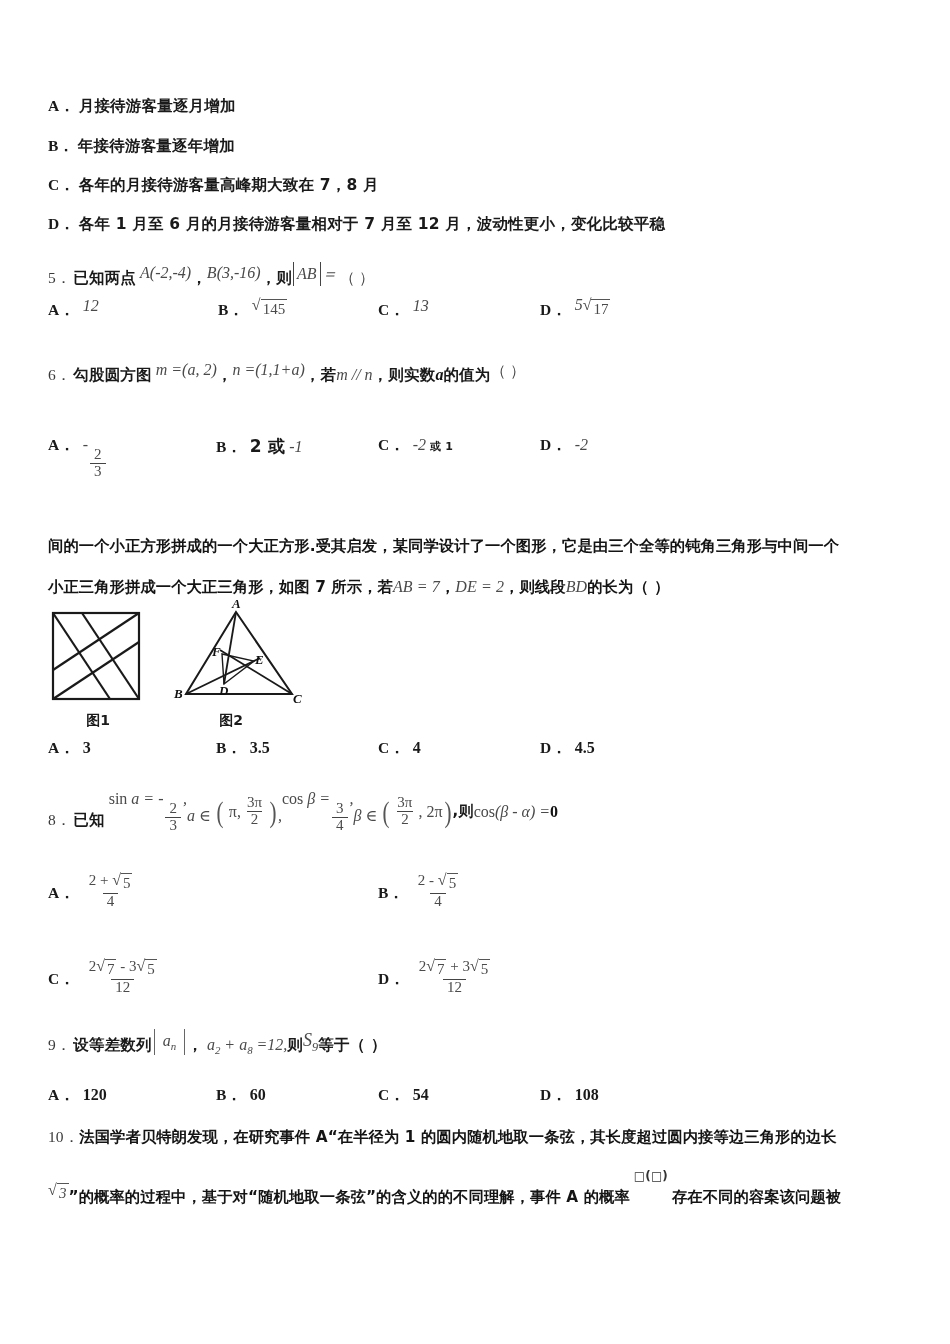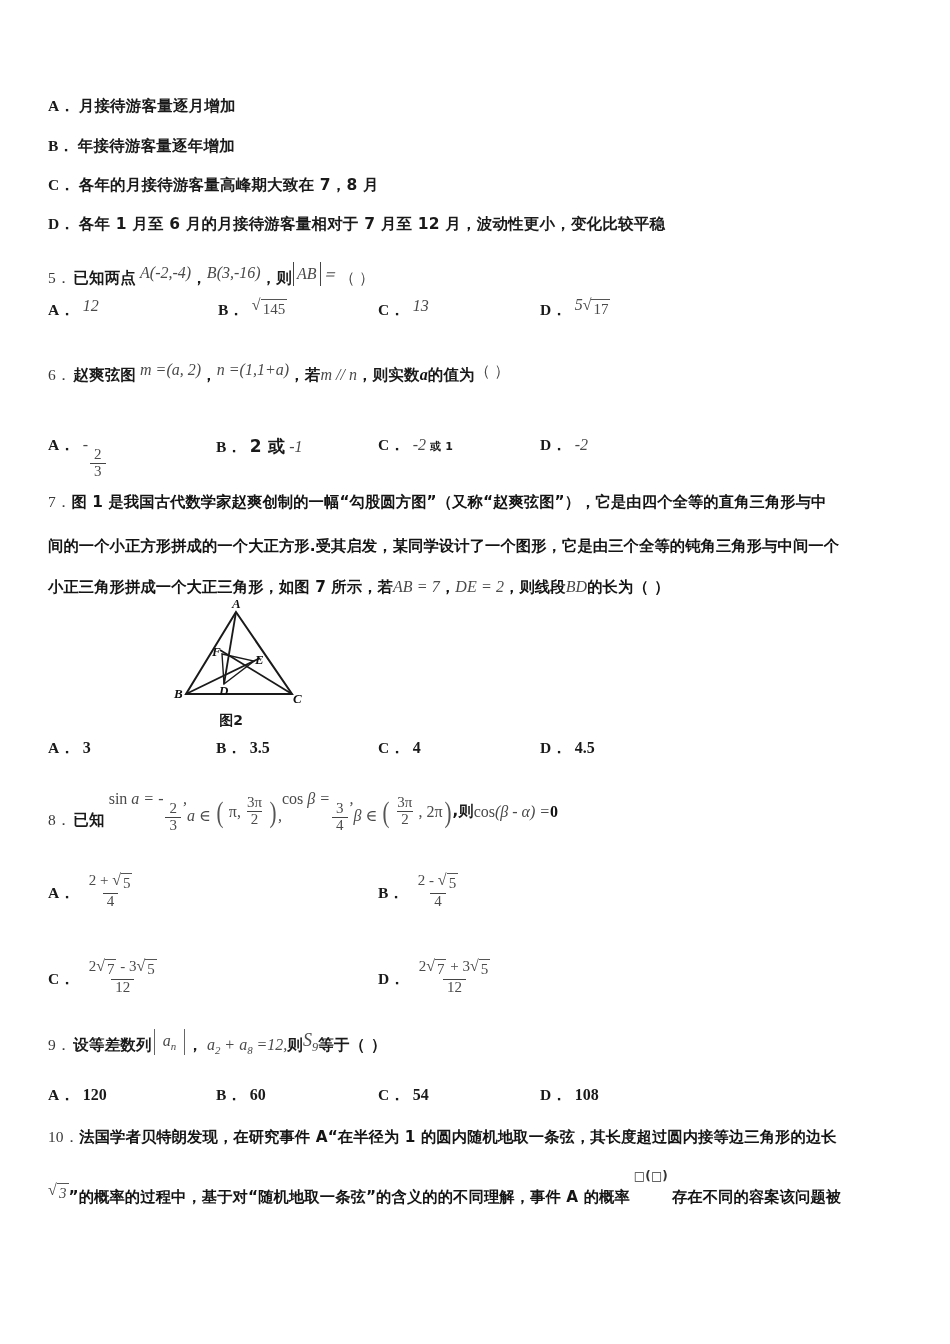--- a/index.html
+++ b/index.html
@@ -202,21 +202,21 @@
         5<span class="rad">
             <span class="sign">√</span>
             <span class="body">17</span>
           </span>
       </span>
     </div>
   </div>
 
   <div class="blk" style="left:48px; top:365px; display:flex; align-items:baseline;">
     <span class="qnum">6．</span>
-    <span class="cjk" style="margin-left:2px;">赵爽弦图</span>
+    <span class="cjk" style="margin-left:2px;">勾股圆方图</span>
     <span class="mth" style="margin-left:4px; position:relative; top:-5px;">m =(a, 2)</span>
     <span class="cjk">，</span>
     <span class="mth" style="position:relative; top:-5px;">n =(1,1+a)</span>
     <span class="cjk">，若</span>
     <span class="mth">m // n</span>
     <span class="cjk">，则实数</span>
     <span class="mth blackish" style="font-style:italic;">a</span>
     <span class="cjk">的值为</span>
     <span class="qnum" style="color:#4a4a4a; position:relative; top:-4px;">（      ）</span>
   </div>
@@ -242,30 +242,38 @@
       <span class="val">
         <span class="mth">-2</span><span class="cjk" style="font-size:11px;"> 或 1</span>
       </span>
     </div>
     <div class="choice" style="left:492px;">
       <span class="lbl">D．</span>
       <span class="val mth">-2</span>
     </div>
   </div>
 
-  <div class="para" style="top:490px; line-height:24px;">
-    <span class="qnum">7．</span><span>图 1 是我国古代数学家赵爽创制的一幅“勾股圆方图”（又称“赵爽弦图”），它是由四个全等的直角三角形与中</span>
-  </div>
   <div class="para" style="top:534px; line-height:24px;">
     <span>间的一个小正方形拼成的一个大正方形.受其启发，某同学设计了一个图形，它是由三个全等的钝角三角形与中间一个</span>
   </div>
   <div class="para" style="top:575px; line-height:24px;">
     <span>小正三角形拼成一个大正三角形，如图 7 所示，若</span><span class="mth">AB = 7</span><span>，</span><span class="mth">DE = 2</span><span>，则线段</span><span class="mth">BD</span><span>的长为（ ）</span>
   </div>
 
+  <div class="figwrap" style="left:48px; top:608px;">
+    <svg width="100" height="98" viewBox="0 0 100 98">
+      <rect x="5" y="5" width="86" height="86" fill="none" stroke="#1a1a1a" stroke-width="2.2"></rect>
+
+      <line x1="5" y1="5" x2="62" y2="91" stroke="#1a1a1a" stroke-width="2.2"></line>
+      <line x1="91" y1="5" x2="5" y2="62" stroke="#1a1a1a" stroke-width="2.2"></line>
+      <line x1="91" y1="91" x2="34" y2="5" stroke="#1a1a1a" stroke-width="2.2"></line>
+      <line x1="5" y1="91" x2="91" y2="34" stroke="#1a1a1a" stroke-width="2.2"></line>
+    </svg>
+    <div class="figcap" style="width:100px;">图1</div>
+  </div>
 
   <div class="figwrap" style="left:172px; top:598px;">
     <svg width="130" height="108" viewBox="0 0 130 108">
 
       <polygon points="64,14 14,96 120,96" fill="none" stroke="#1a1a1a" stroke-width="2"></polygon>
 
       <line x1="64" y1="14" x2="52" y2="86" stroke="#1a1a1a" stroke-width="1.8"></line>
       <line x1="14" y1="96" x2="88" y2="60" stroke="#1a1a1a" stroke-width="1.8"></line>
       <line x1="120" y1="96" x2="48" y2="52" stroke="#1a1a1a" stroke-width="1.8"></line>
 

